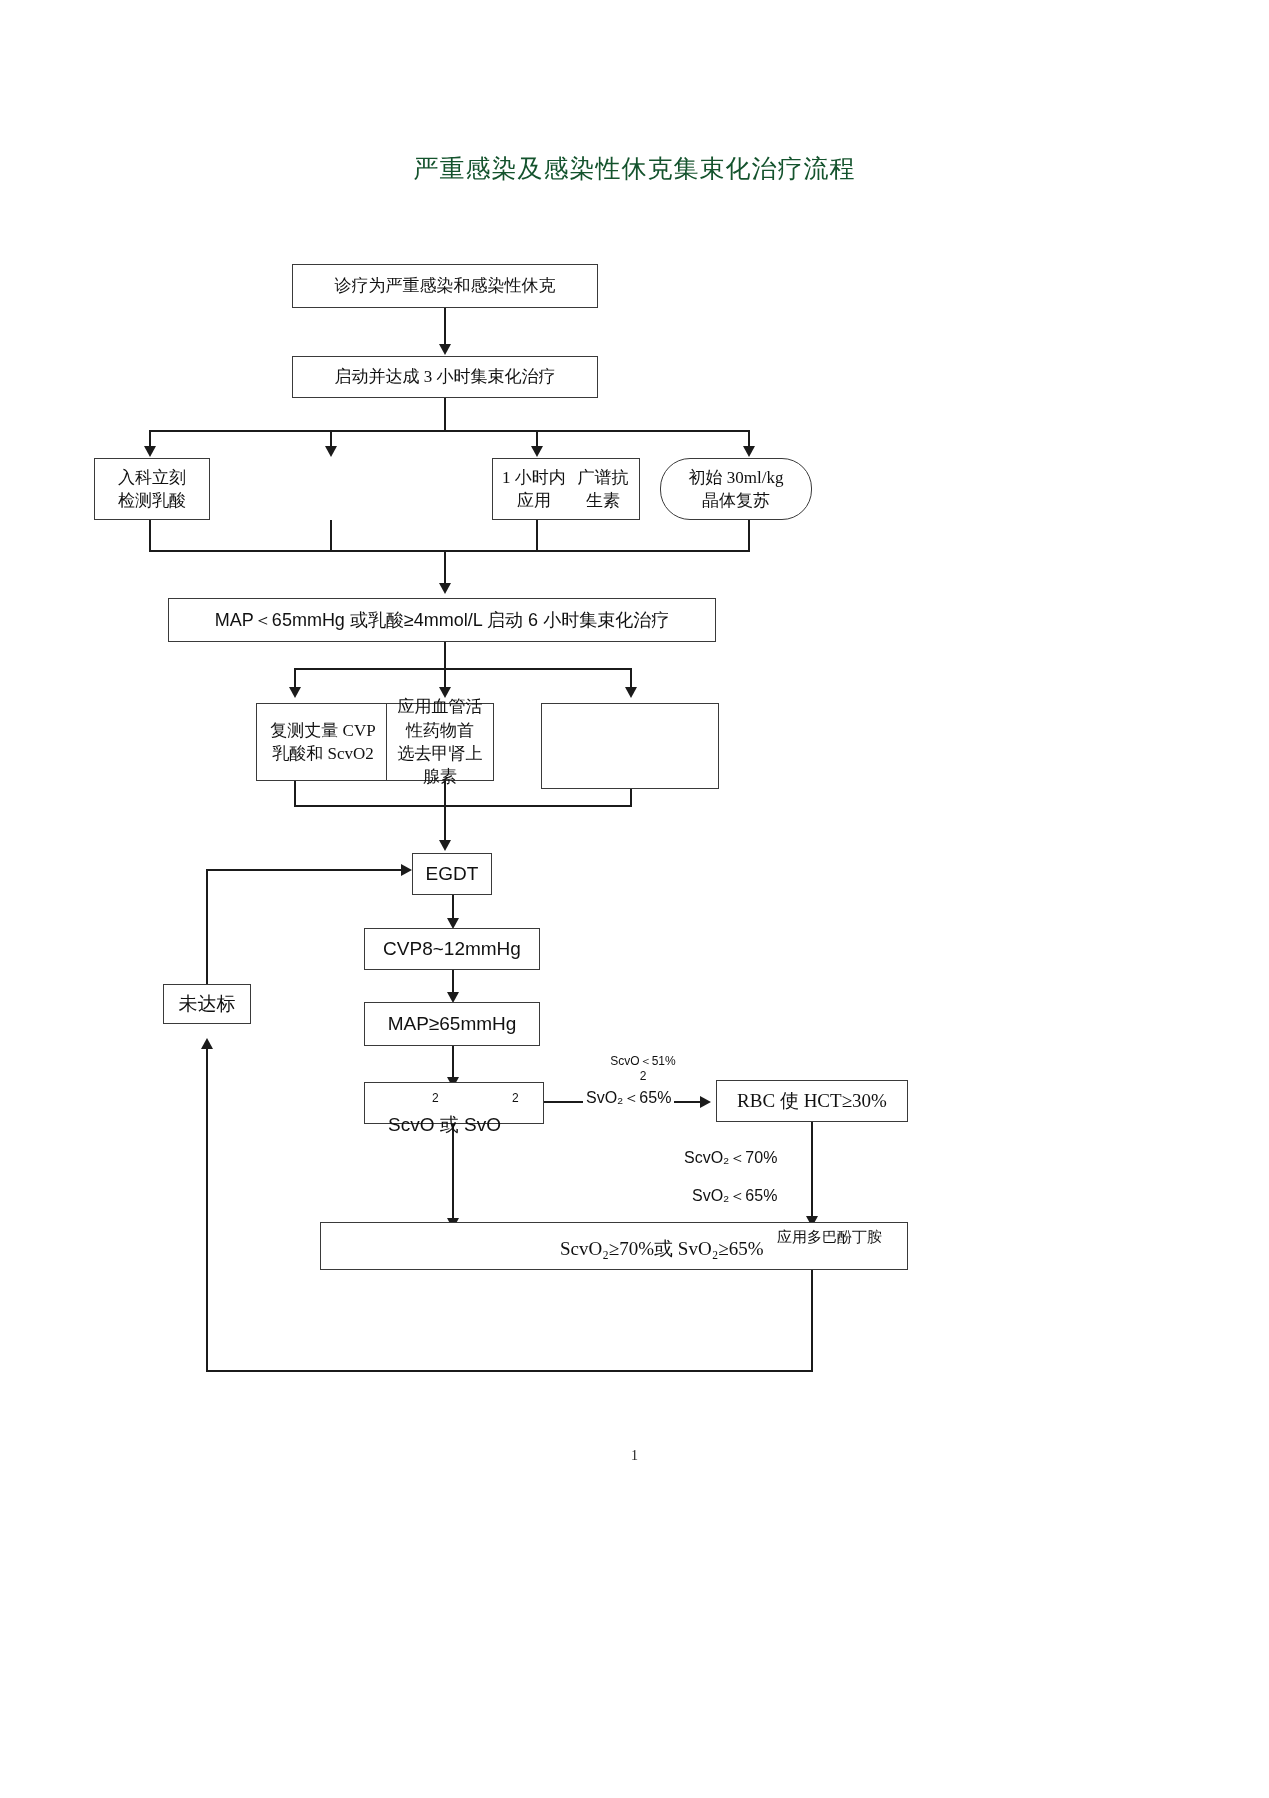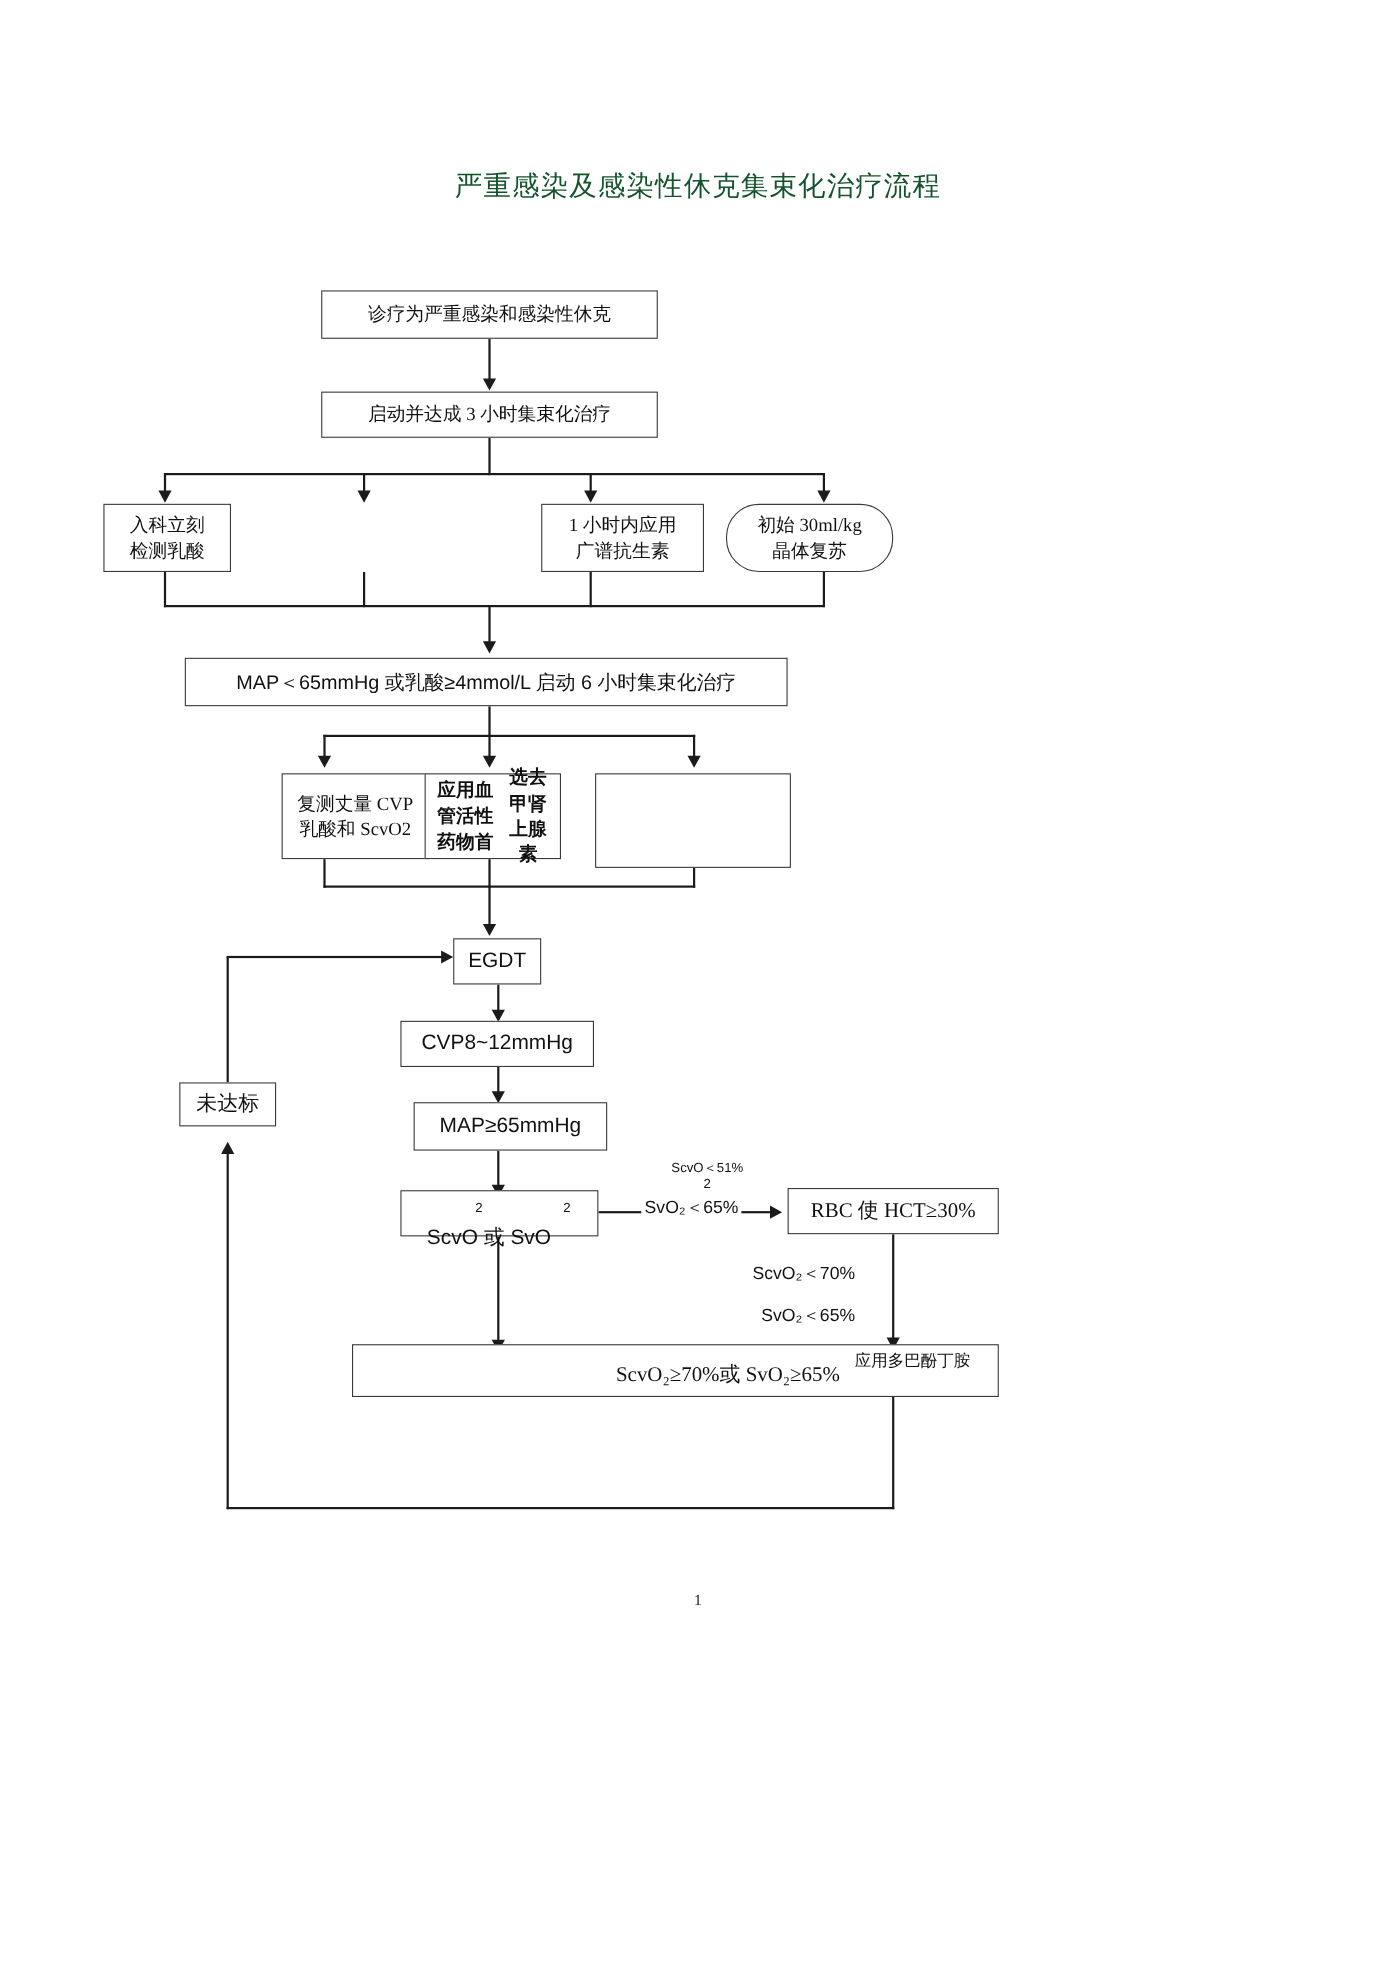--- a/index.html
+++ b/index.html
@@ -139,21 +139,21 @@
 
   <div class="line vline" style="left:748px; top:430px; height:22px;"></div>
   <div class="arrow-down" style="left:743px; top:446px;"></div>
 
   <div class="box" style="left:94px; top:458px; width:116px; height:62px; flex-direction:column;">
     <span>入科立刻</span>
     <span>检测乳酸</span>
   </div>
 
 
-  <div class="box" style="left:492px; top:458px; width:148px; height:62px; flex-direction:column;">
+  <div class="box" style="left:492px; top:458px; width:148px; height:62px; flex-direction:row;">
     <span>1 小时内应用</span>
     <span>广谱抗生素</span>
   </div>
 
   <div class="box" style="left:660px; top:458px; width:152px; height:62px; flex-direction:column;border-radius:30px;">
     <span>初始 30ml/kg</span>
     <span>晶体复苏</span>
   </div>
 
   <div class="line vline" style="left:149px; top:520px; height:32px;"></div>
@@ -176,21 +176,21 @@
   <div class="arrow-down" style="left:439px; top:687px;"></div>
 
   <div class="line vline" style="left:630px; top:668px; height:24px;"></div>
   <div class="arrow-down" style="left:625px; top:687px;"></div>
 
   <div class="box" style="left:256px; top:703px; width:134px; height:78px; flex-direction:column;">
     <span>复测丈量 CVP</span>
     <span>乳酸和 ScvO2</span>
   </div>
 
-  <div class="box" style="left:386px; top:703px; width:124px; height:78px; flex-direction:row;font-weight:bold;">
+  <div class="box" style="left:386px; top:703px; width:108px; height:78px; flex-direction:column;">
     <span>应用血管活性药物首</span>
     <span>选去甲肾上腺素</span>
   </div>
 
   <div class="box" style="left:541px; top:703px; width:178px; height:86px;"></div>
 
   <div class="line vline" style="left:294px; top:781px; height:26px;"></div>
   <div class="line vline" style="left:444px; top:781px; height:26px;"></div>
   <div class="line vline" style="left:630px; top:789px; height:18px;"></div>
   <div class="line hline" style="left:294px; top:805px; width:338px;"></div>
@@ -200,21 +200,21 @@
   <div class="box sans" style="left:412px; top:853px; width:80px; height:42px; font-size:19px;">EGDT</div>
 
   <div class="line vline" style="left:452px; top:895px; height:30px;"></div>
   <div class="arrow-down" style="left:447px; top:918px;"></div>
 
   <div class="box sans" style="left:364px; top:928px; width:176px; height:42px; font-size:19px;">CVP8~12mmHg</div>
 
   <div class="line vline" style="left:452px; top:970px; height:28px;"></div>
   <div class="arrow-down" style="left:447px; top:992px;"></div>
 
-  <div class="box sans" style="left:364px; top:1002px; width:176px; height:44px; font-size:19px;margin-left:12px;">MAP≥65mmHg</div>
+  <div class="box sans" style="left:364px; top:1002px; width:176px; height:44px; font-size:19px;">MAP≥65mmHg</div>
 
   <div class="line vline" style="left:452px; top:1046px; height:38px;"></div>
   <div class="arrow-down" style="left:447px; top:1077px;"></div>
 
   <div class="box sans" style="left:364px; top:1082px; width:180px; height:42px;"></div>
   <div class="overlay-text sans" style="left:432px; top:1091px; font-size:12px; font-family:'Liberation Sans', sans-serif;">2</div>
   <div class="overlay-text sans" style="left:512px; top:1091px; font-size:12px; font-family:'Liberation Sans', sans-serif;">2</div>
   <div class="overlay-text" style="left:388px; top:1112px; font-size:19px; font-family:'Liberation Sans', sans-serif;">ScvO  或 SvO</div>
 
   <div class="edge-label small" style="left:588px; top:1054px; width:110px;">

